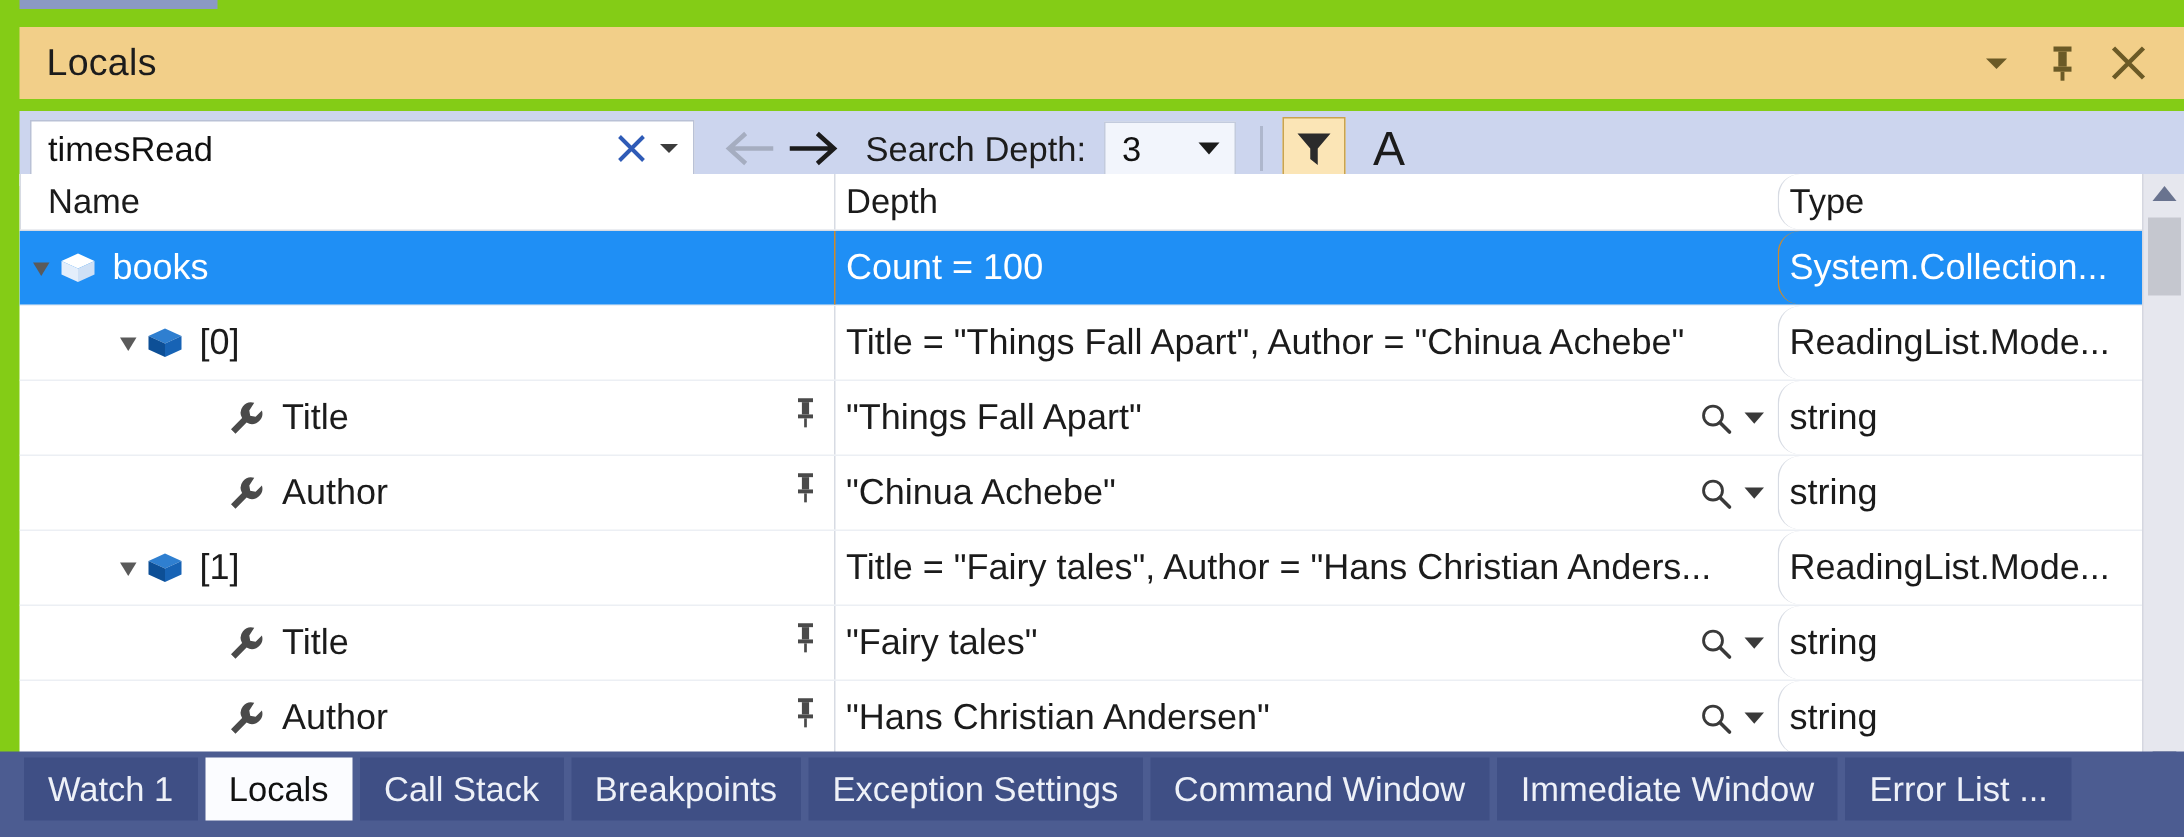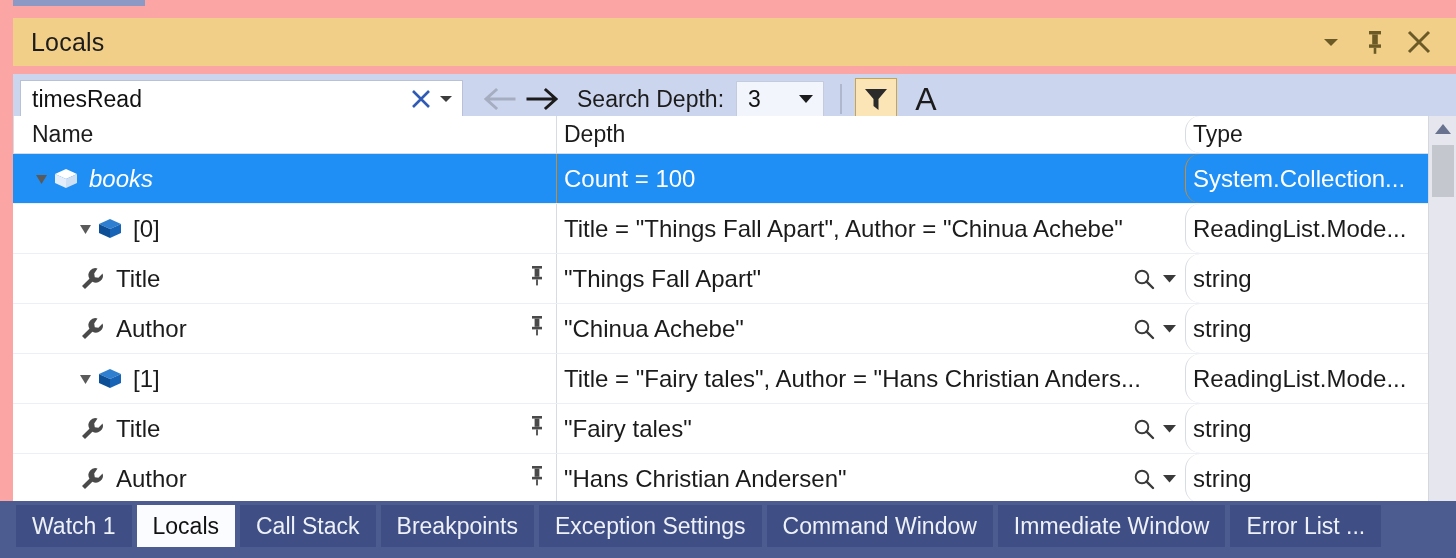--- a/index.html
+++ b/index.html
@@ -3,21 +3,21 @@
 <meta charset="utf-8">
 <style>
   * { box-sizing: border-box; margin: 0; padding: 0; }
   html, body {
     width: 1456px; height: 558px;
     font-family: "Liberation Sans", sans-serif;
     background: #5b6ba0;
     overflow: hidden;
   }
 
-  #app { position: relative; width: 1456px; height: 558px; background: #fca5a5; }
+  #app { position: relative; width: 1456px; height: 558px; background: #84cc16; }
 
   
   .top-strip {
     position: absolute; left: 13px; top: 0; width: 132px; height: 6px;
     background: #8b99c4;
   }
 
   
   .titlebar {
     position: absolute; left: 13px; top: 18px; width: 1443px; height: 48px;
@@ -148,23 +148,23 @@
   .pin-icon {
     position: absolute; right: 11px; top: 50%; transform: translateY(-50%);
     color: #4a4a4a;
   }
   .magnifier-group {
     position: absolute; right: 8px; top: 50%; transform: translateY(-50%);
     display: flex; align-items: center; gap: 7px; color: #3a3a3a;
   }
 
   
-  .indent-0 { padding-left: 18px; font-style: italic; }
+  .indent-0 { padding-left: 4px; }
   .indent-1 { padding-left: 63px; }
-  .indent-2 { padding-left: 44px; }
+  .indent-2 { padding-left: 116px; }
 
   
   .vscroll {
     position: absolute; right: 0; top: 0; width: 28px; height: 100%;
     background: #e6e7ee; display: flex; flex-direction: column;
     align-items: center; border-left: 1px solid #d5d7e0;
   }
   .vs-arrow {
     width: 28px; height: 26px; display: flex; align-items: center;
     justify-content: center; color: #69738f;

